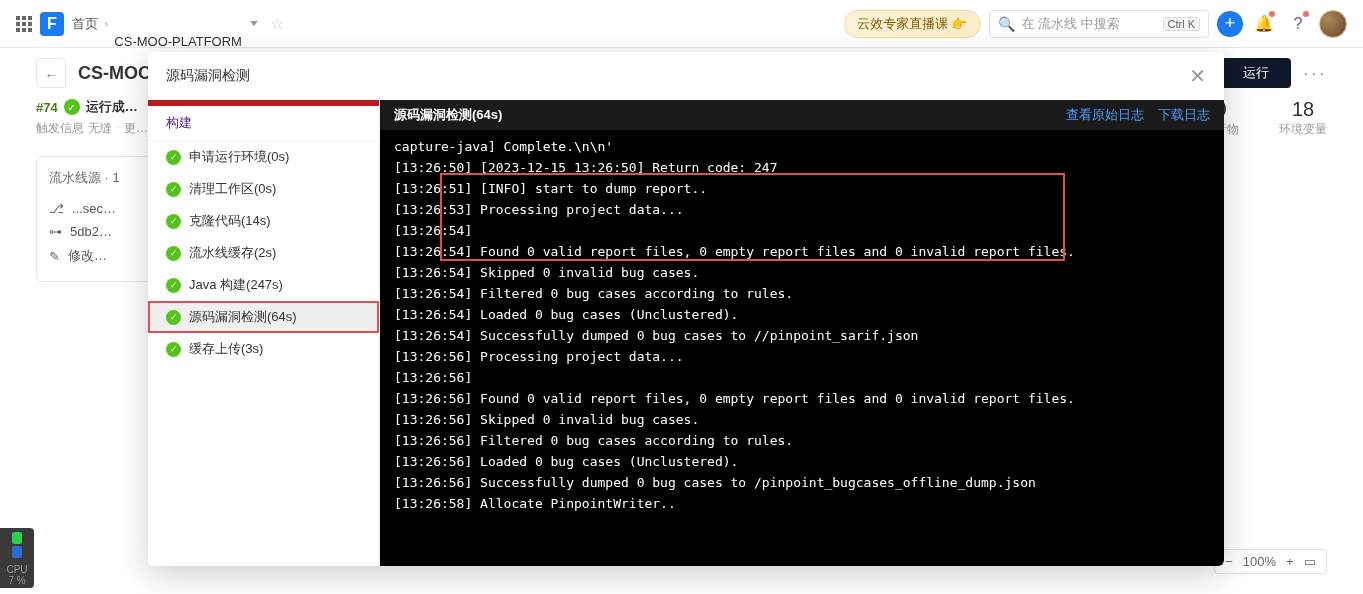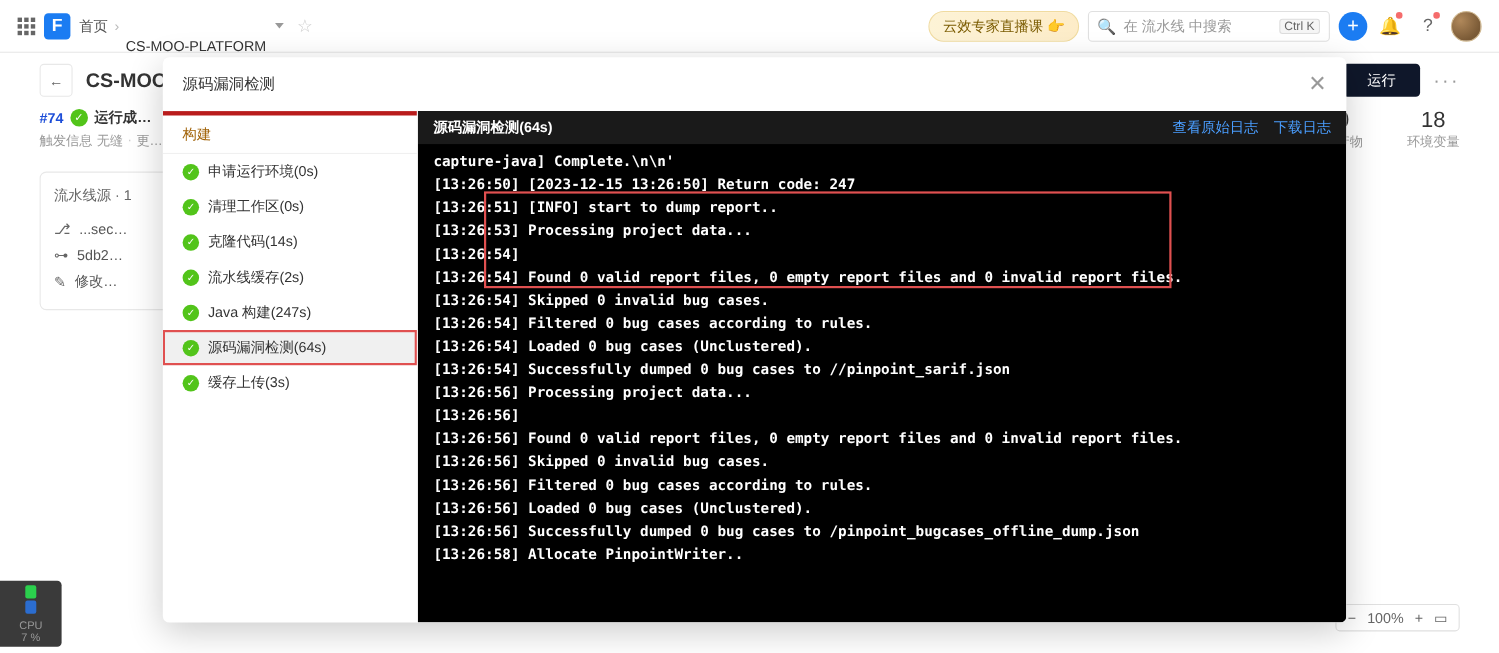--- a/index.html
+++ b/index.html
@@ -30,66 +30,66 @@
 .back-btn { width: 30px; height: 30px; border:1px solid #e8e8e8; border-radius:4px; display:flex;align-items:center;justify-content:center; color:#666; }
 .page-title { font-size: 18px; font-weight: 600; }
 .header-spacer { flex:1; }
 .run-btn { background: #0f172a; color: #fff; border-radius: 4px; padding: 6px 22px; }
 .more-btn { color:#999; font-size:18px; letter-spacing:2px; }
 
 
 .status-row { display:flex; align-items:flex-start; padding: 0 36px 8px; gap: 8px; }
 .status-left { display:flex; flex-direction:column; gap:4px; }
 .status-line { display:flex; align-items:center; gap:6px; color:#666; }
-.run-no { color:#1d4ed8; font-weight:600; }
+.run-no { color:#4d7c0f; font-weight:600; }
 .success-badge { width:16px;height:16px;border-radius:50%;background:#52c41a;color:#fff;display:flex;align-items:center;justify-content:center;font-size:10px; }
 .status-text { color:#333;font-weight:bold; }
 .meta-row { display:flex; gap:4px; color:#999; font-size:12px;}
 .status-right { margin-left:auto; display:flex; gap:40px; }
 .stat { text-align:center; }
 .stat-num { font-size:20px; color:#333; }
 .stat-lbl { font-size:12px; color:#999; }
 
 
 .canvas { padding: 10px 36px; position:relative; }
 .canvas-card { background:#fff; border:1px solid #e8e8e8; border-radius:6px; padding:12px; width:250px; }
 .canvas-card-title { color:#666; margin-bottom:10px; }
 .src-row { display:flex; align-items:center; gap:8px; padding:4px 0; color:#666; }
 .src-name { color: #555; }
 
 
 .zoom-ctrl { position: absolute; right: 36px; bottom: 20px; display:flex; align-items:center; gap:10px; background:#fff; border:1px solid #e0e0e0; border-radius:4px; padding:4px 10px; color:#666; }
 
 
-.cpu-widget { position:absolute; left:0; bottom:6px; width:56px; background:#3a3a3a; color:#999; font-size:10px; text-align:center; border-radius:0 4px 4px 0; padding:4px 0 2px; }
+.cpu-widget { position:absolute; left:0; bottom:6px; width:34px; background:#3a3a3a; color:#999; font-size:10px; text-align:center; border-radius:0 4px 4px 0; padding:4px 0 2px; }
 .cpu-widget .bar-top { width:10px; height:12px; background:#2bd04d; margin:0 auto 2px; border-radius:2px; }
 .cpu-widget .bar-mid { width:10px; height:12px; background:#2b6dd0; margin:0 auto 6px; border-radius:2px; }
 
 
 .modal-backdrop { position:absolute; inset:0; background:rgba(0,0,0,0); }
 .modal { position:absolute; left:148px; top:52px; width:1076px; height:514px; background:#fff; border-radius:6px; box-shadow:0 8px 32px rgba(0,0,0,0.2); display:flex; flex-direction:column; overflow:hidden; }
 .modal-head { display:flex; align-items:center; justify-content:space-between; padding:12px 18px; }
 .modal-title { font-size:14px; font-weight:500; color:#333; }
 .modal-close { font-size:20px; color:#999; cursor:pointer; }
 .modal-body { flex:1; display:flex; overflow:hidden; }
 .step-list { width:232px; border-right:1px solid #eee; overflow:auto; }
-.step-group { padding:8px 18px; color:#a16207; font-size:13px; border-top:4px solid #b91c1c; border-bottom:1px solid #f0f0f0; }
+.step-group { padding:8px 18px; color:#4c1d95; font-size:13px; border-top:6px solid #b91c1c; border-bottom:1px solid #f0f0f0; }
 .step-item { display:flex; align-items:center; gap:8px; padding:7px 18px; color:#333; cursor:pointer; }
 .step-item.active { background:#f0f0f0; border:2px solid #e05050; padding:5px 16px; }
 .step-check { width:15px;height:15px;border-radius:50%;background:#52c41a;color:#fff;display:flex;align-items:center;justify-content:center;font-size:9px;flex-shrink:0; }
 .step-name { font-size:13px; }
 
 .log-pane { flex:1; display:flex; flex-direction:column; background:#000; }
 .log-head { display:flex; align-items:center; justify-content:space-between; padding:6px 14px; background:#1a1a1a; }
 .log-title { color:#fff; font-size:13px; font-weight:600; }
 .log-links { display:flex; gap:14px; }
 .log-links a { color:#4a9eff; text-decoration:none; font-size:13px; }
 .log-body { flex:1; overflow:auto; padding:6px 14px 6px; font-family: Consolas, Monaco, monospace; font-size:13px; line-height:21px; color:#fff; position:relative; }
 .log-body .line { white-space: pre; }
-.log-body .line b { font-weight:bold; }
+.log-body .line b { font-weight:normal; }
 .redbox { position:absolute; border:2px solid #e05050; pointer-events:none; }
 
 
 .sep-dot { color:#ccc; }
 </style>
 </head>
 <body>
 
 <div class="topbar">
   <div class="grid-icon">

